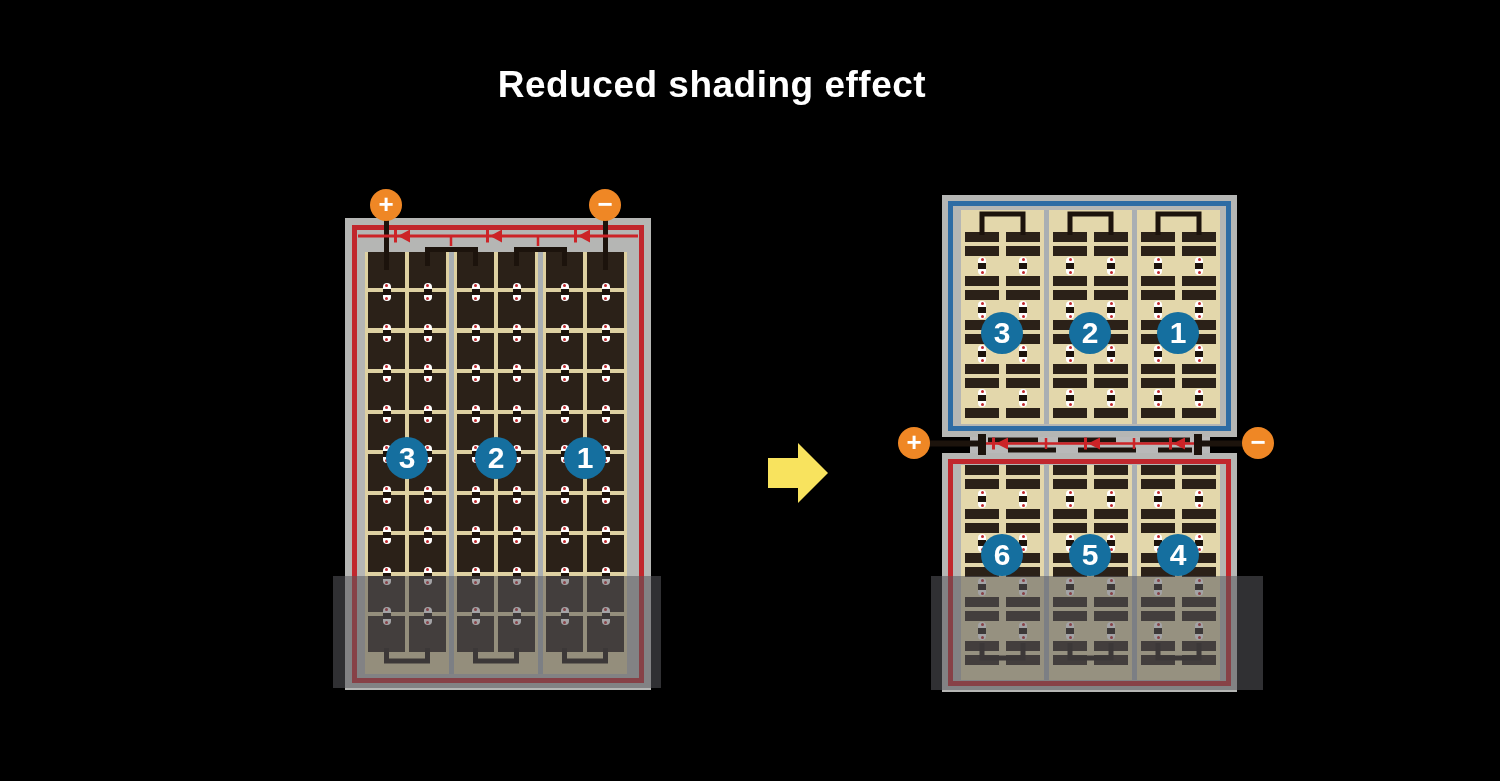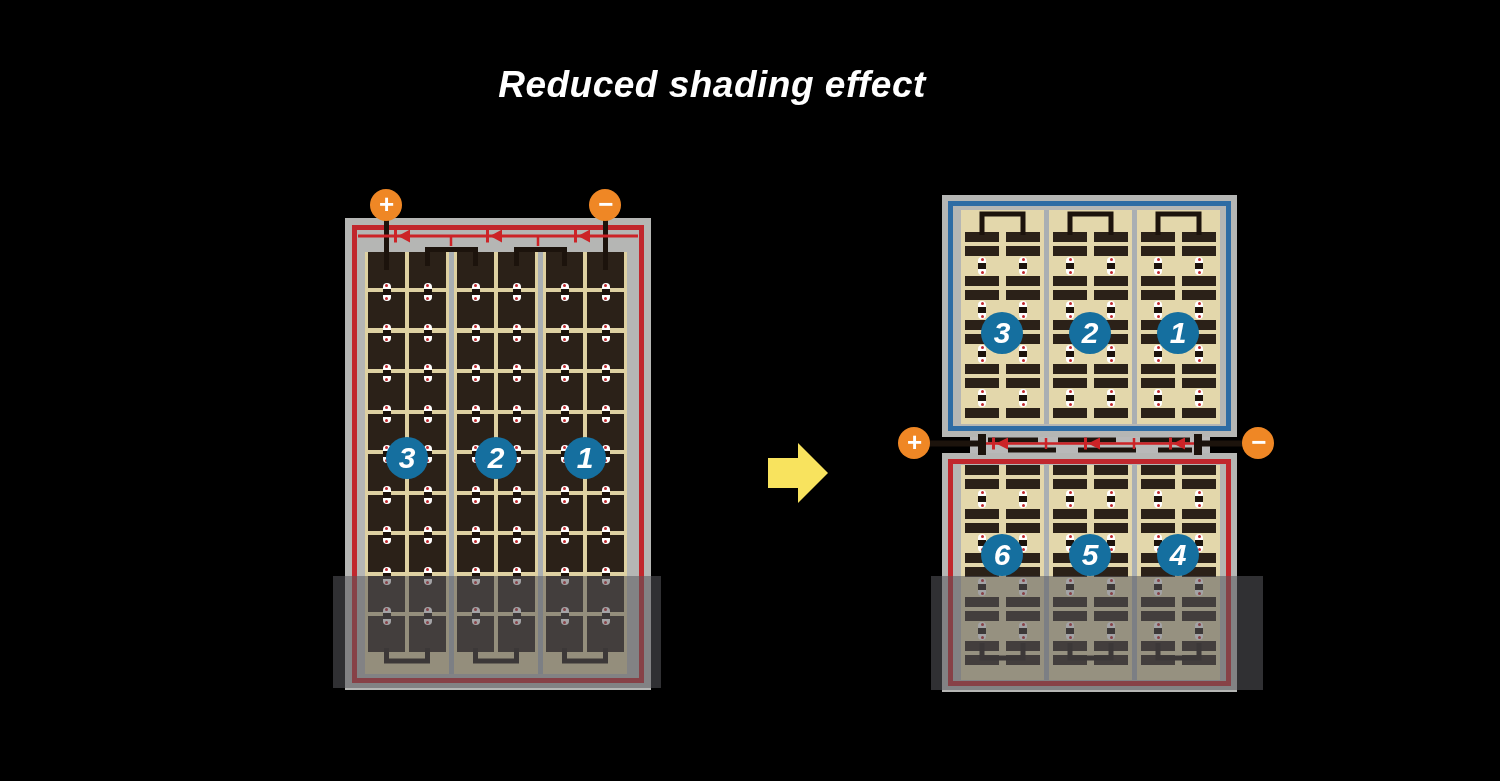--- a/index.html
+++ b/index.html
@@ -3,21 +3,21 @@
 <meta charset="utf-8">
 <style>
   :root{
     --bg:#000000; --gray:#b5b6b4; --innergray:#b9b9b9; --sep:#a9afb3;
     --red:#c1272d; --diode:#cc2327; --blue:#2e6ca4; --badge:#156f9f;
     --tan:#ded1a2; --tanr:#e3d7ab; --dark:#2b2118; --wire:#1c130c;
     --orange:#ef8725; --yellow:#f8e35e;
   }
   html,body{margin:0;padding:0;background:#000;}
   #canvas{position:relative;width:1500px;height:781px;background:var(--bg);overflow:hidden;
-          font-family:"Liberation Sans",sans-serif;font-style:italic;}
+          font-family:"Liberation Sans",sans-serif;}
   #title{position:absolute;left:0;top:64px;width:1424px;margin:0;text-align:center;
          color:#fff;font-size:37px;font-weight:bold;letter-spacing:.5px;}
   .panel{position:absolute;background:var(--gray);}
   .outline{position:absolute;box-sizing:border-box;background:transparent;}
   .svglayer{position:absolute;left:0;top:0;overflow:visible;}
   
   #left-tan{position:absolute;left:20px;top:34px;width:262px;height:422px;display:flex;}
   .lgroup{width:84px;height:422px;background-color:var(--dark);
     background-image:
       linear-gradient(180deg,rgba(0,0,0,0) 0 400px,var(--tan) 400px),

